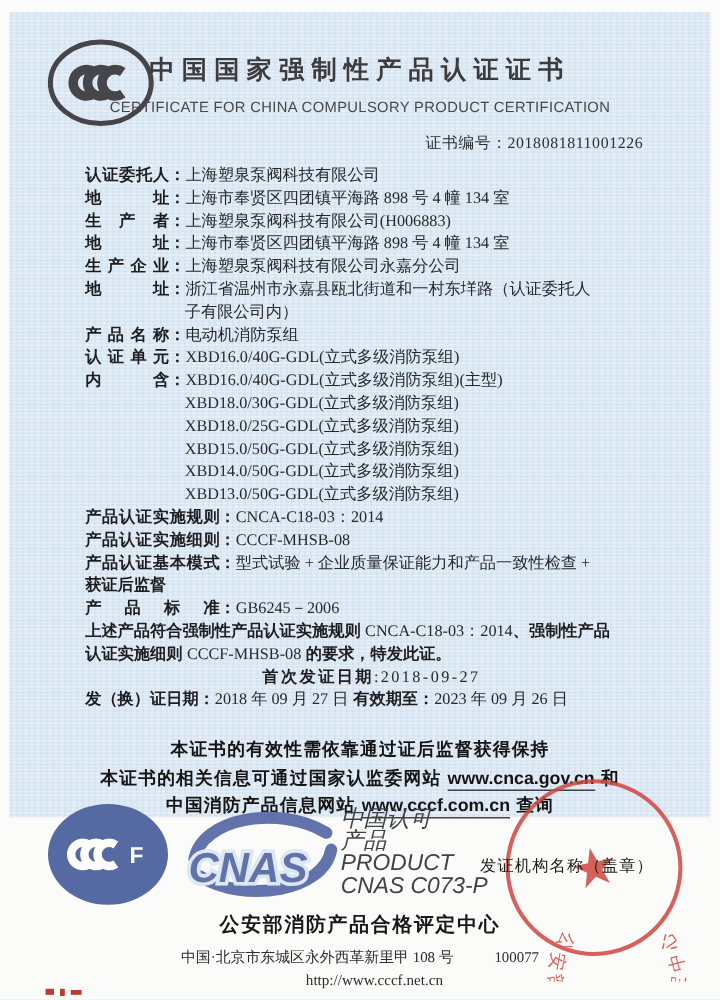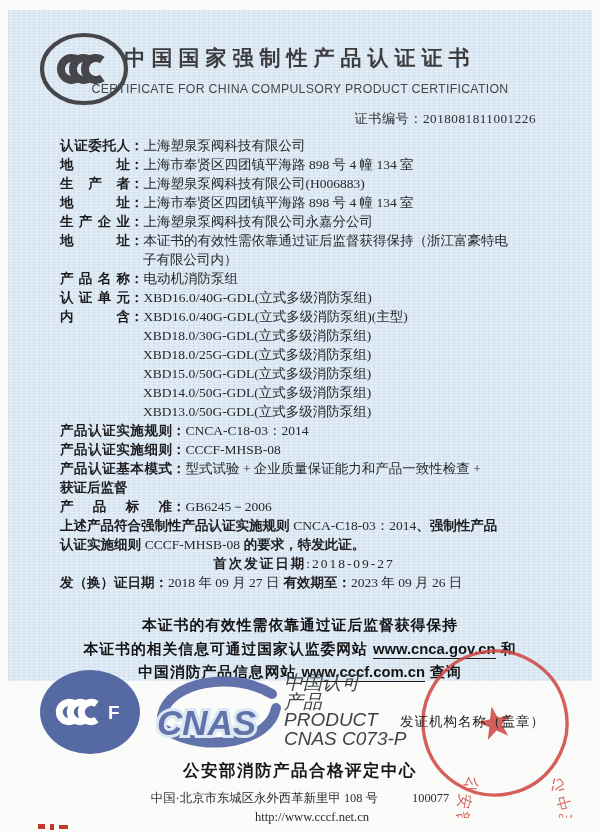--- a/index.html
+++ b/index.html
@@ -24,21 +24,21 @@
   }
   .subtitle{
     position:absolute;left:0;right:0;top:72px;text-align:center;
     font-family:"Liberation Sans","DejaVu Sans",sans-serif;
     font-size:12.3px;font-weight:400;letter-spacing:.3px;color:#474749;
   }
   .certno{
     position:absolute;right:56px;top:100px;font-size:13.2px;color:#2c2e33;letter-spacing:.5px;
   }
   
-  .body{position:absolute;left:52px;right:44px;top:126px;font-size:13.5px;line-height:19px;}
+  .body{position:absolute;left:63px;right:44px;top:126px;font-size:13.5px;line-height:19px;}
   .row{white-space:nowrap;}
   .lbl{
     display:inline-block;width:70px;vertical-align:top;
     font-family:"Liberation Sans","DejaVu Sans",sans-serif;font-weight:700;color:#1d1d20;
     text-align:justify;text-align-last:justify;
   }
   .lbl-wide{width:112px;}
   .lbl-spacer{display:inline-block;width:83px;}
   .colon{font-family:"Liberation Sans","DejaVu Sans",sans-serif;font-weight:700;color:#1d1d20;}
   .val{color:#26282c;}
@@ -96,21 +96,21 @@
   <div class="title">中国国家强制性产品认证证书</div>
   <div class="subtitle">CERTIFICATE FOR CHINA COMPULSORY PRODUCT CERTIFICATION</div>
   <div class="certno"><span>证书编号：</span><span>2018081811001226</span></div>
 
   <div class="body">
     <div class="row"><span class="lbl">认证委托人</span><span class="colon">：</span><span class="val">上海塑泉泵阀科技有限公司</span></div>
     <div class="row"><span class="lbl">地址</span><span class="colon">：</span><span class="val">上海市奉贤区四团镇平海路 898 号 4 幢 134 室</span></div>
     <div class="row"><span class="lbl">生产者</span><span class="colon">：</span><span class="val">上海塑泉泵阀科技有限公司(H006883)</span></div>
     <div class="row"><span class="lbl">地址</span><span class="colon">：</span><span class="val">上海市奉贤区四团镇平海路 898 号 4 幢 134 室</span></div>
     <div class="row"><span class="lbl">生产企业</span><span class="colon">：</span><span class="val">上海塑泉泵阀科技有限公司永嘉分公司</span></div>
-    <div class="row"><span class="lbl">地址</span><span class="colon">：</span><span class="val">本证书的有效性需依靠通过证后监督获得保持（浙江富豪特电</span></div>
+    <div class="row"><span class="lbl">地址</span><span class="colon">：</span><span class="val">浙江省温州市永嘉县瓯北街道和一村东垟路（认证委托人</span></div>
     <div class="row"><span class="lbl-spacer"></span><span class="val">子有限公司内）</span></div>
     <div class="row"><span class="lbl">产品名称</span><span class="colon">：</span><span class="val">电动机消防泵组</span></div>
     <div class="row"><span class="lbl">认证单元</span><span class="colon">：</span><span class="val">XBD16.0/40G-GDL(立式多级消防泵组)</span></div>
     <div class="row"><span class="lbl">内含</span><span class="colon">：</span><span class="val">XBD16.0/40G-GDL(立式多级消防泵组)(主型)</span></div>
     <div class="row"><span class="lbl-spacer"></span><span class="val">XBD18.0/30G-GDL(立式多级消防泵组)</span></div>
     <div class="row"><span class="lbl-spacer"></span><span class="val">XBD18.0/25G-GDL(立式多级消防泵组)</span></div>
     <div class="row"><span class="lbl-spacer"></span><span class="val">XBD15.0/50G-GDL(立式多级消防泵组)</span></div>
     <div class="row"><span class="lbl-spacer"></span><span class="val">XBD14.0/50G-GDL(立式多级消防泵组)</span></div>
     <div class="row"><span class="lbl-spacer"></span><span class="val">XBD13.0/50G-GDL(立式多级消防泵组)</span></div>
 

